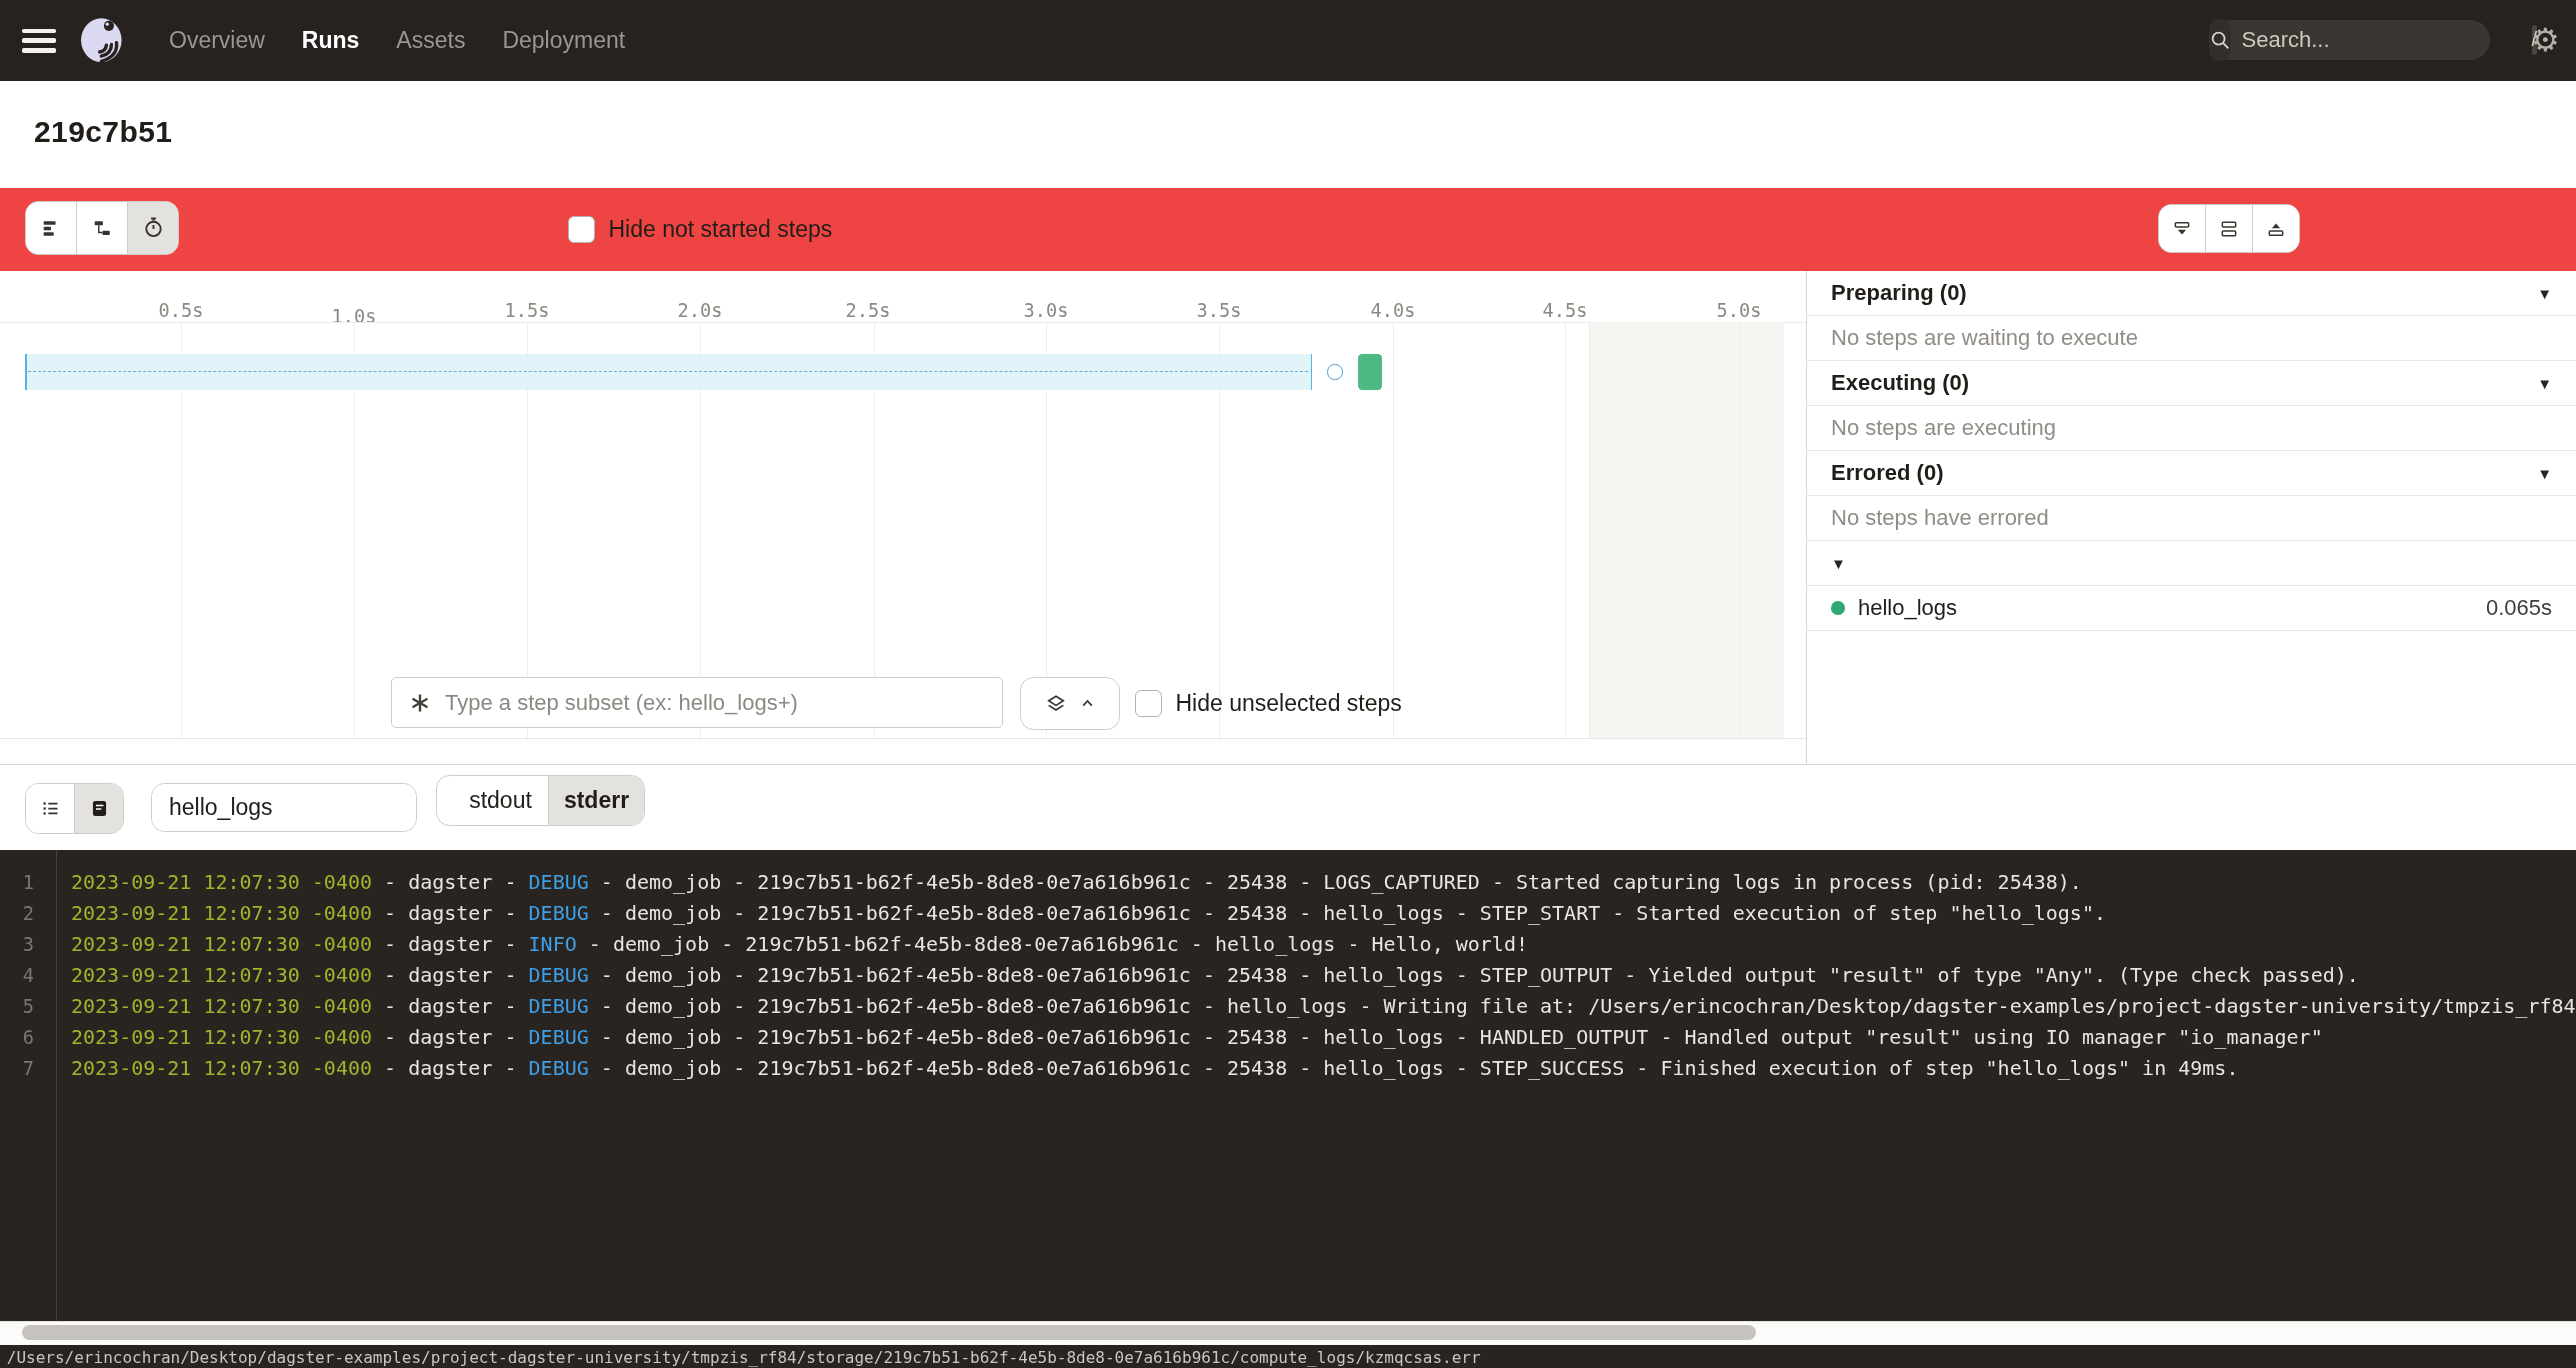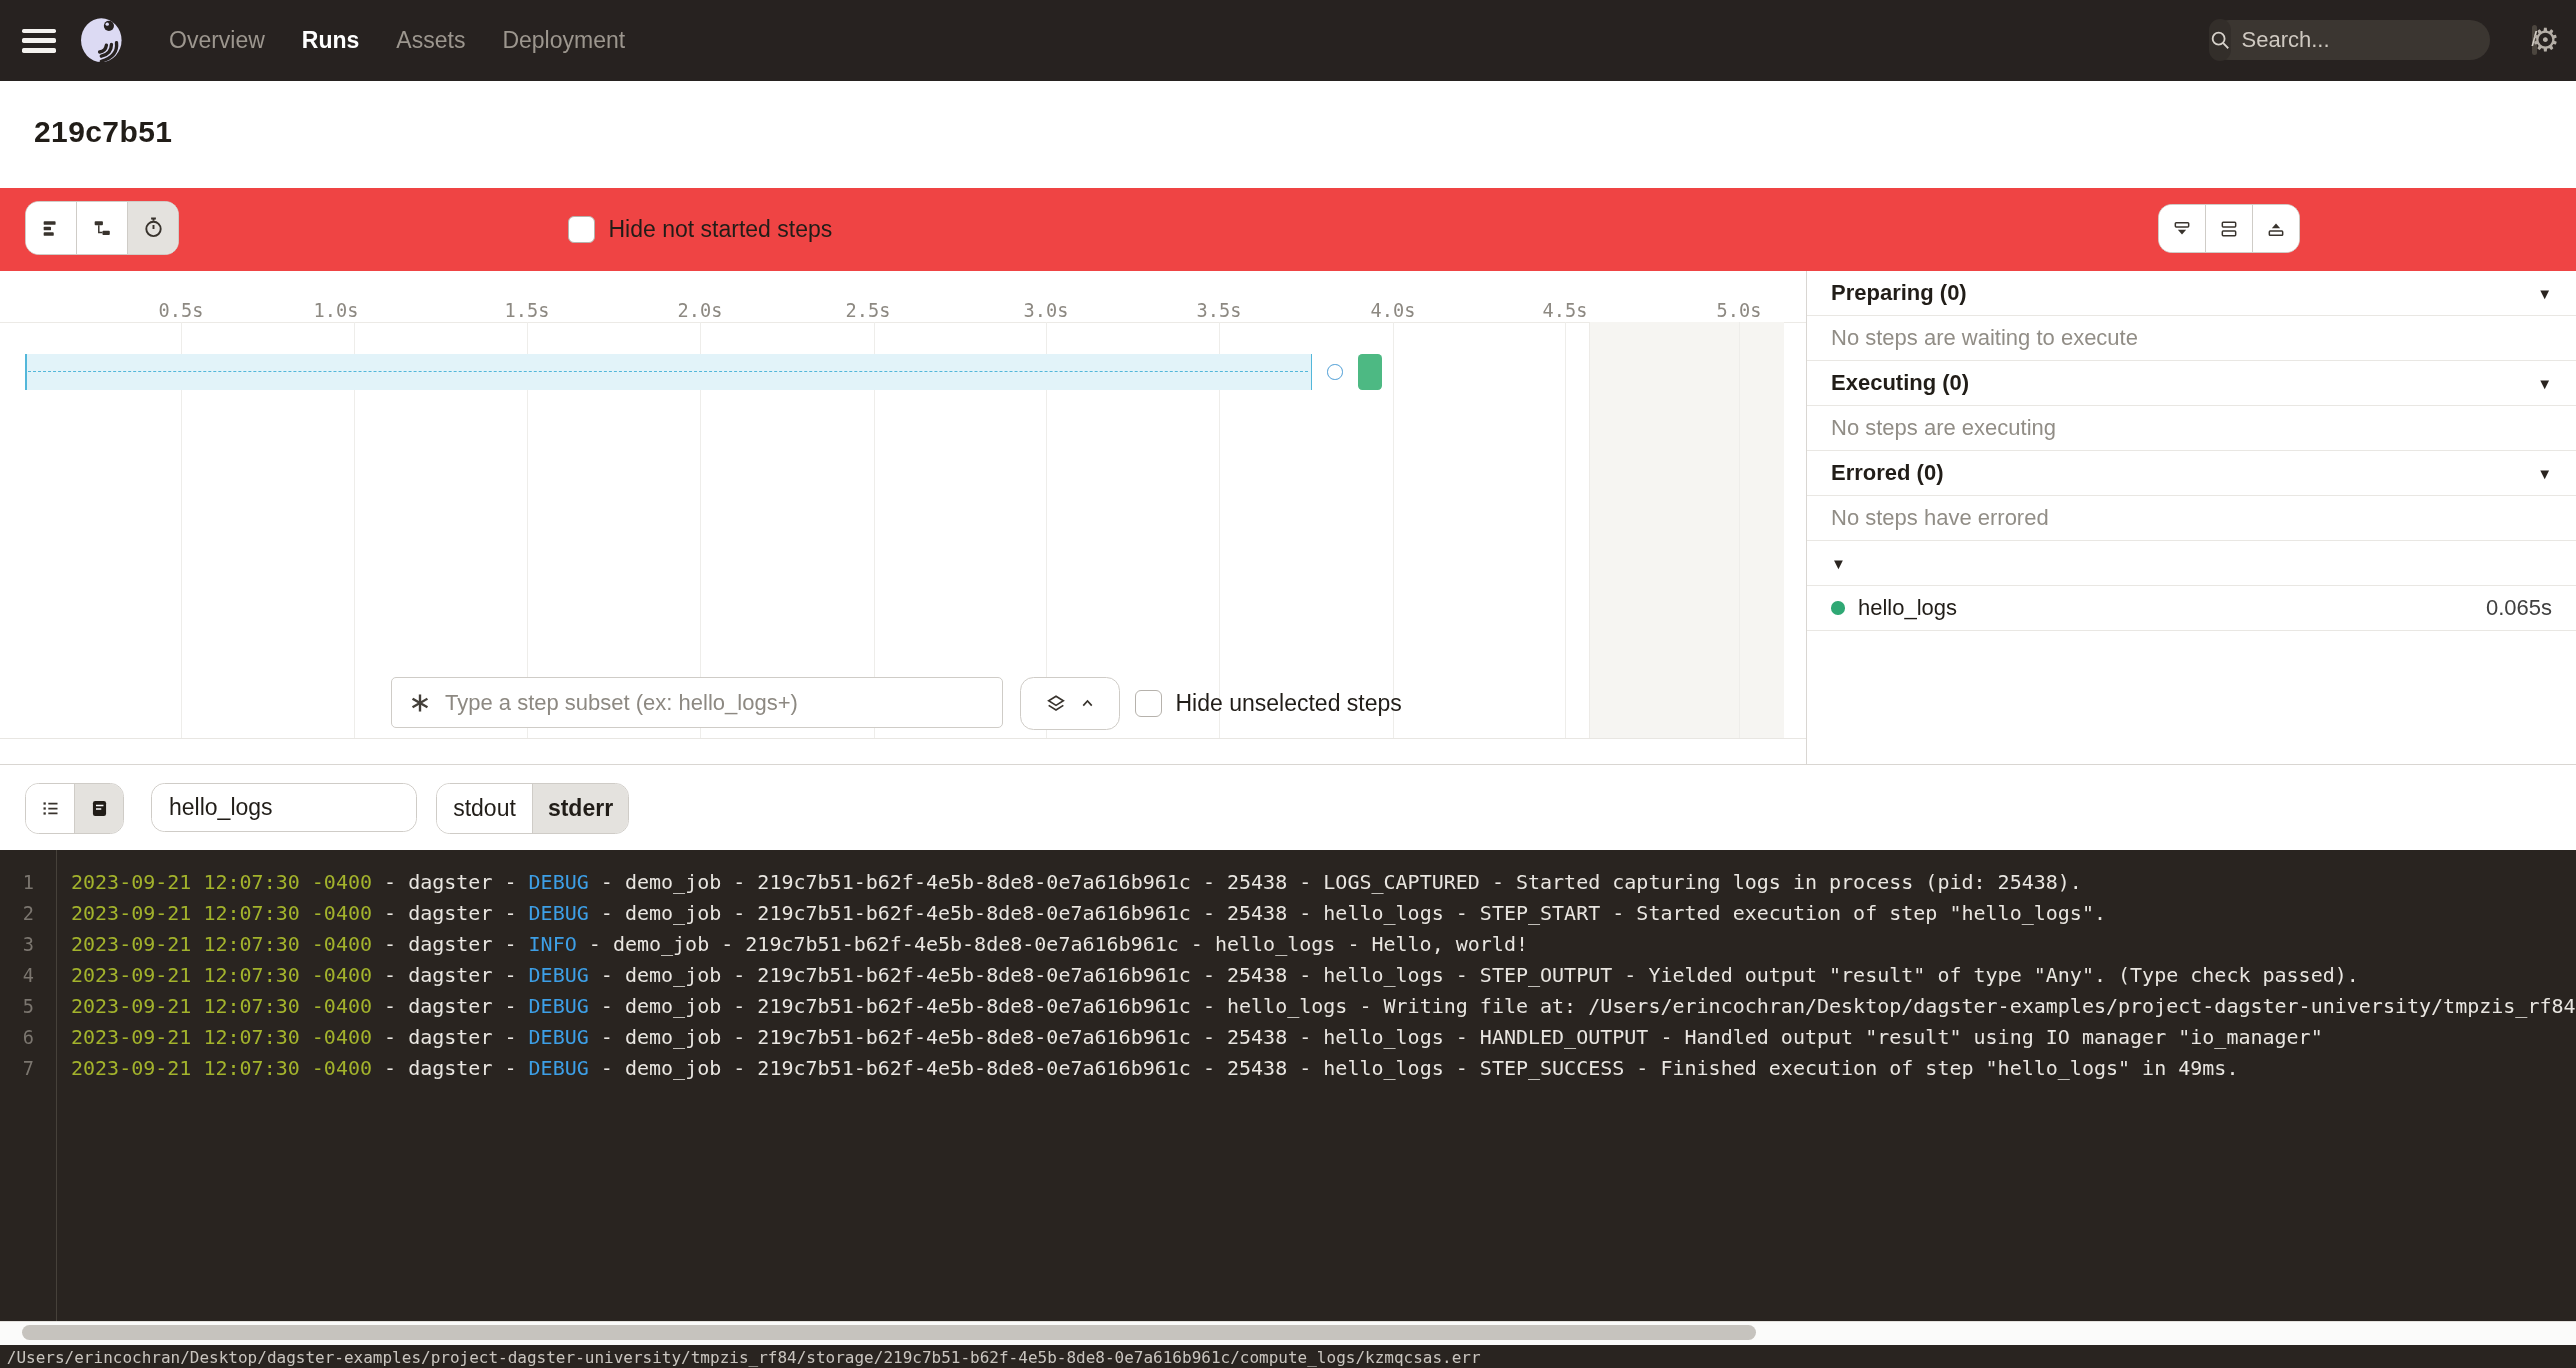--- a/index.html
+++ b/index.html
@@ -247,21 +247,21 @@
     </div>
     <div class="darkbtn">
       <span class="lbl">Re-execute all (*)</span>
       <span class="cdiv"></span>
       <span class="caret">▾</span>
     </div>
   </div>
 
   <div id="gantt">
     <span class="tick" style="left:181px;">0.5s</span>
-    <span class="tick" style="left:336px;">1.0s</span>
+    <span class="tick" style="left:354px;margin-top:6px;">1.0s</span>
     <span class="tick" style="left:527px;">1.5s</span>
     <span class="tick" style="left:700px;">2.0s</span>
     <span class="tick" style="left:868px;">2.5s</span>
     <span class="tick" style="left:1046px;">3.0s</span>
     <span class="tick" style="left:1219px;">3.5s</span>
     <span class="tick" style="left:1393px;">4.0s</span>
     <span class="tick" style="left:1565px;">4.5s</span>
     <span class="tick" style="left:1739px;">5.0s</span>
     <div class="axisline"></div>
     <div class="afterband"></div>
@@ -355,21 +355,21 @@
         <svg width="21" height="21" viewBox="0 0 24 24">
           <rect x="4.5" y="3.5" width="15" height="17" rx="2.5" fill="#211d18"></rect>
           <line x1="8" y1="8.5" x2="16.5" y2="8.5" stroke="#fff" stroke-width="1.8"></line>
           <line x1="8" y1="12.5" x2="14" y2="12.5" stroke="#fff" stroke-width="1.8"></line>
         </svg>
       </div>
     </div>
     <div class="filterchip">
       <input type="text" value="hello_logs" style="">
     </div>
-    <div class="seg tabseg" style="left:436px;top:18px;">
+    <div class="seg tabseg" style="left:436px;top:10px;padding-left:16px;">
       <div class="s">
           <span>stdout</span>
         </div>
       <div class="s sel">
           <span style="font-weight:600;">stderr</span>
         </div>
     </div>
 
   </div>
 

